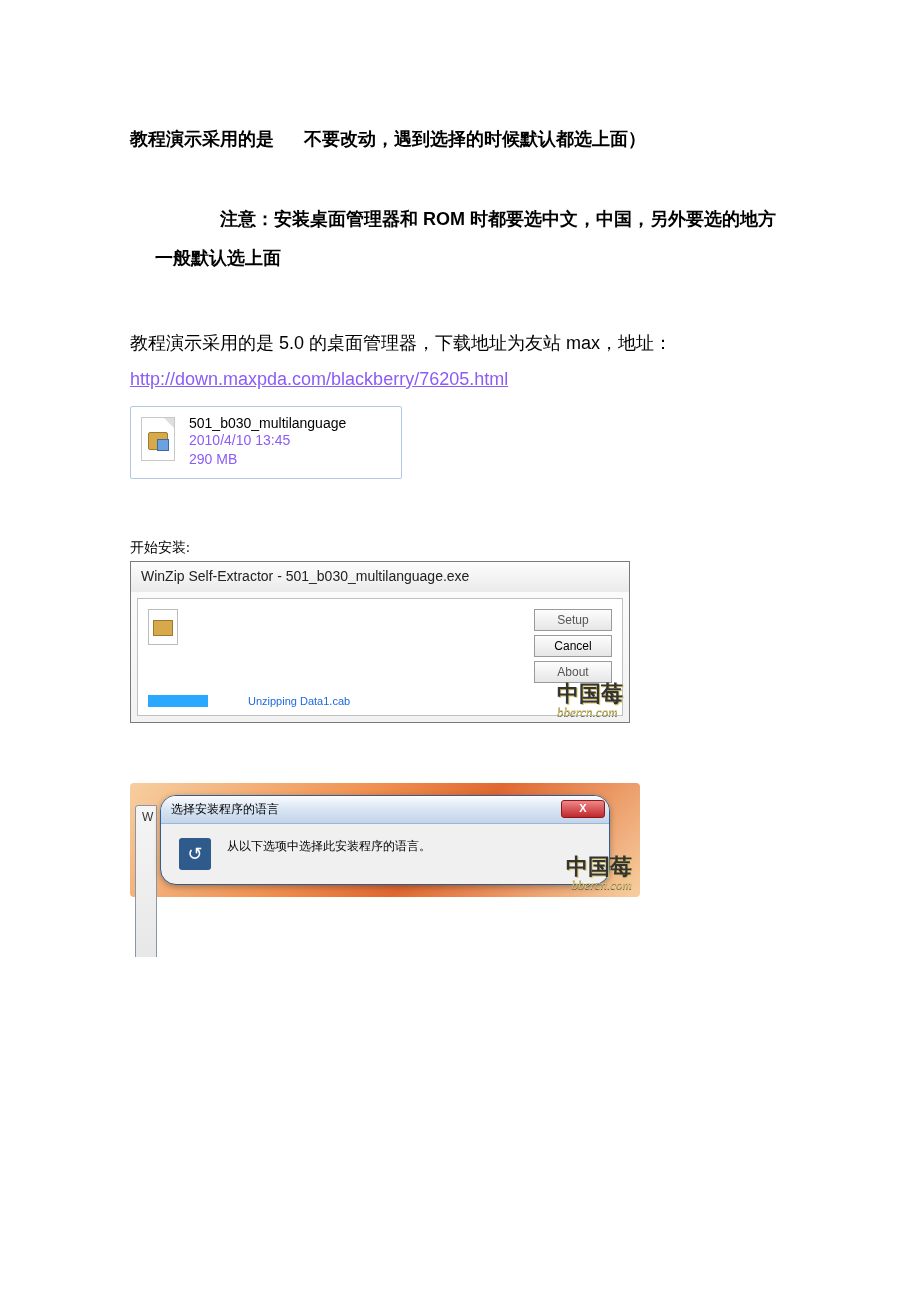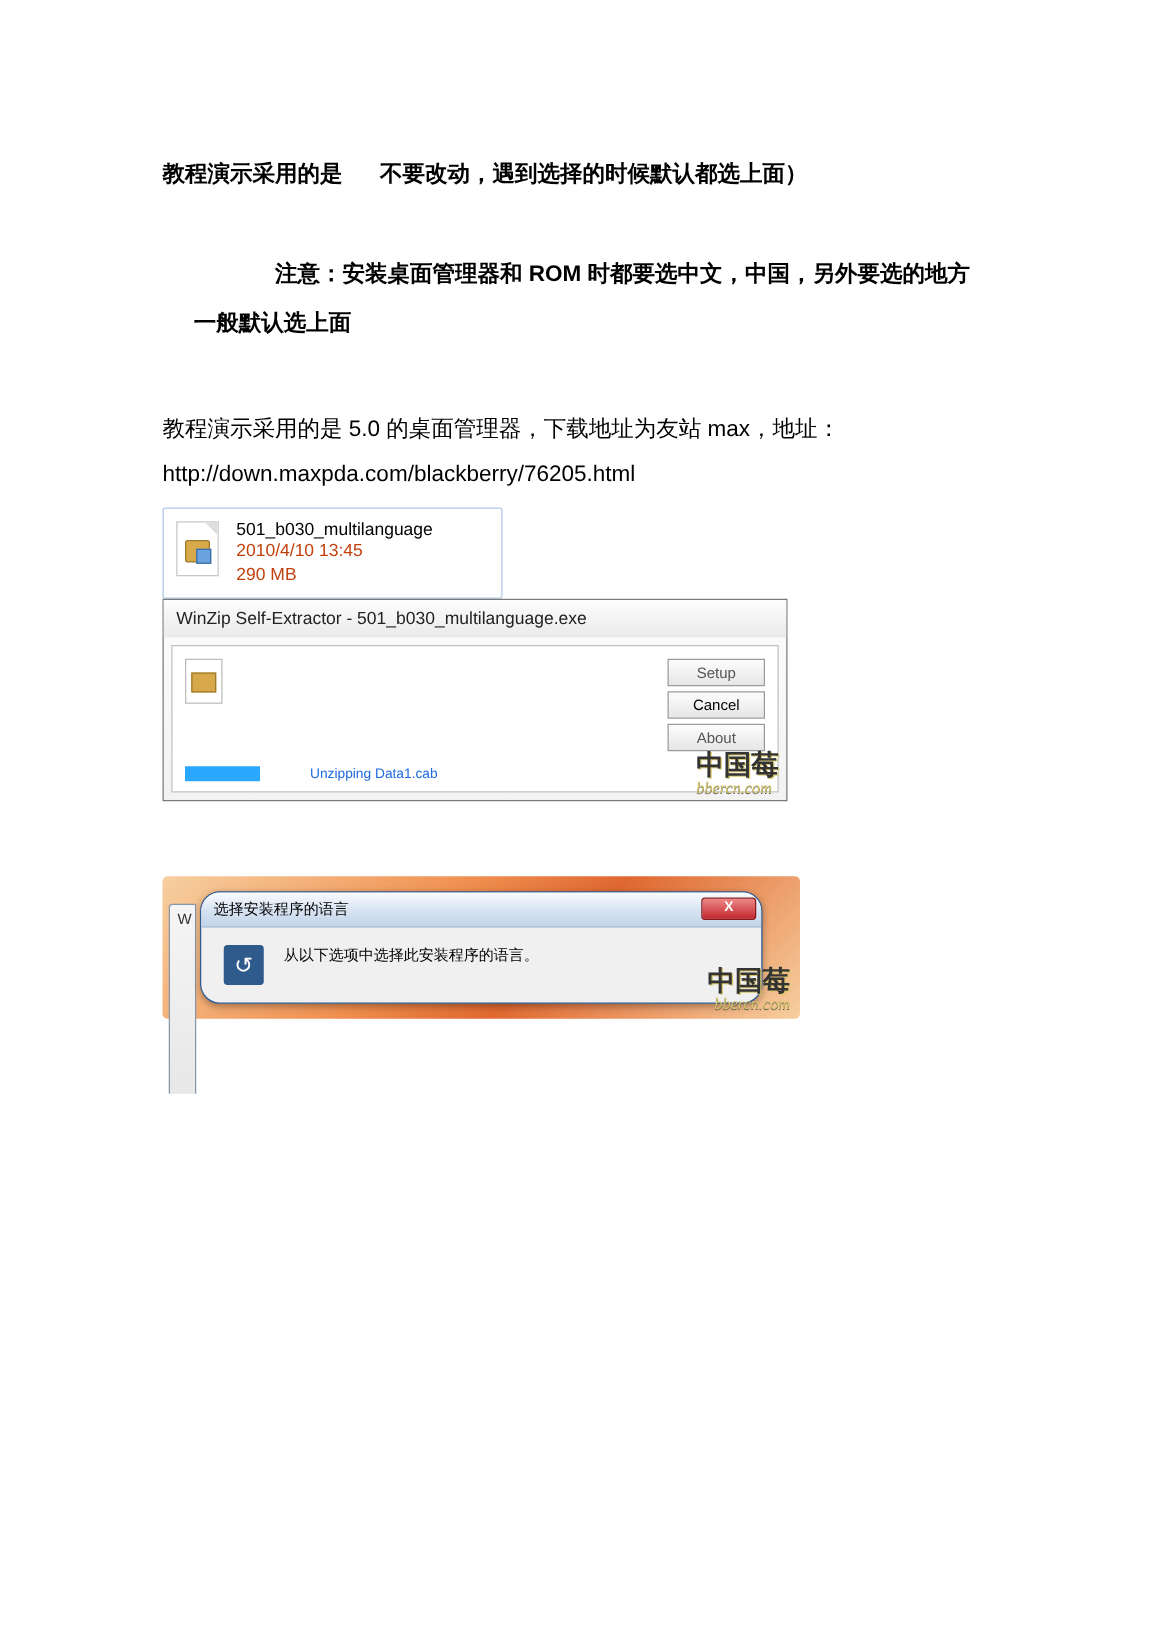--- a/index.html
+++ b/index.html
@@ -18,21 +18,22 @@
     font-size: 18px;
     line-height: 2.2;
   }
   .indent { display: inline-block; width: 90px; }
   .normal-text {
     font-size: 18px;
     line-height: 2;
     margin-top: 46px;
   }
   .link {
-    color: #000000;
+    color: #8b5cf6;
+    text-decoration: underline;
     font-size: 18px;
     display: inline-block;
     margin-top: 8px;
   }
   
   .file-tile {
     border: 1px solid #b0c8e8;
     border-radius: 2px;
     width: 272px;
     padding: 8px 10px;
@@ -64,21 +65,21 @@
     background: #d8a94a;
     border: 1px solid #9c7a2e;
     border-radius: 2px;
   }
   .file-icon-inner::after{
     content:"";
     position:absolute; right:-2px; bottom:-2px;
     width:10px; height:10px;
     background:#6aa3e0; border:1px solid #3a6aa0;
   }
-  .file-meta { color: #c2410c; line-height: 1.4; }
+  .file-meta { color: #8b5cf6; line-height: 1.4; }
   .file-name { color: #000; }
   
   .caption {
     font-family: SimSun, serif;
     font-size: 14px;
     margin-top: 60px;
     margin-bottom: 4px;
   }
   
   .winzip {
@@ -275,20 +276,21 @@
     <div class="file-icon-box">
       <div class="file-icon-inner"></div>
     </div>
     <div>
       <div class="file-name">501_b030_multilanguage</div>
       <div class="file-meta">2010/4/10 13:45</div>
       <div class="file-meta">290 MB</div>
     </div>
   </div>
 
+  <div class="caption">开始安装:</div>
 
   <div class="winzip">
     <div class="winzip-title">WinZip Self-Extractor - 501_b030_multilanguage.exe</div>
     <div class="winzip-body">
       <div class="winzip-icon">
           <div class="winzip-icon-inner"></div>
         </div>
       <div class="winzip-buttons">
         <div class="win-btn">Setup</div>
         <div class="win-btn" style="color:#000">Cancel</div>

